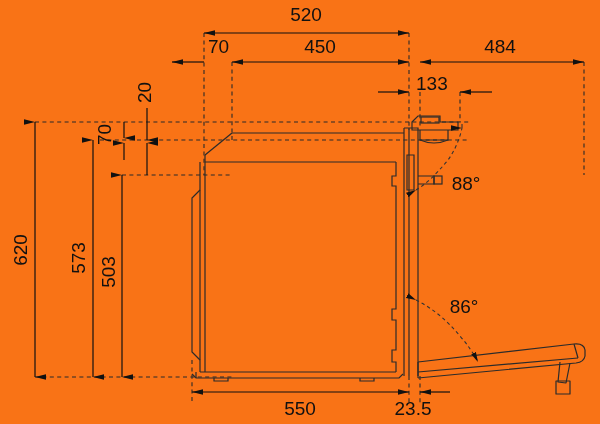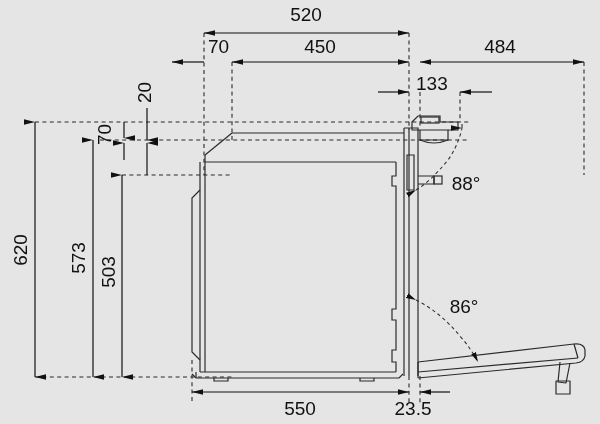--- a/index.html
+++ b/index.html
@@ -7,21 +7,21 @@
     padding: 0;
     background: #ffffff;
   }
   body {
     font-family: "Liberation Sans", sans-serif;
   }
   #stage {
     position: relative;
     width: 600px;
     height: 424px;
-    background: #e5e5e5;
+    background: #f97316;
     overflow: hidden;
   }
   #stage svg {
     position: absolute;
     left: 0;
     top: 0;
   }
   .dimtext {
     font-family: "Liberation Sans", sans-serif;
     font-size: 19px;

